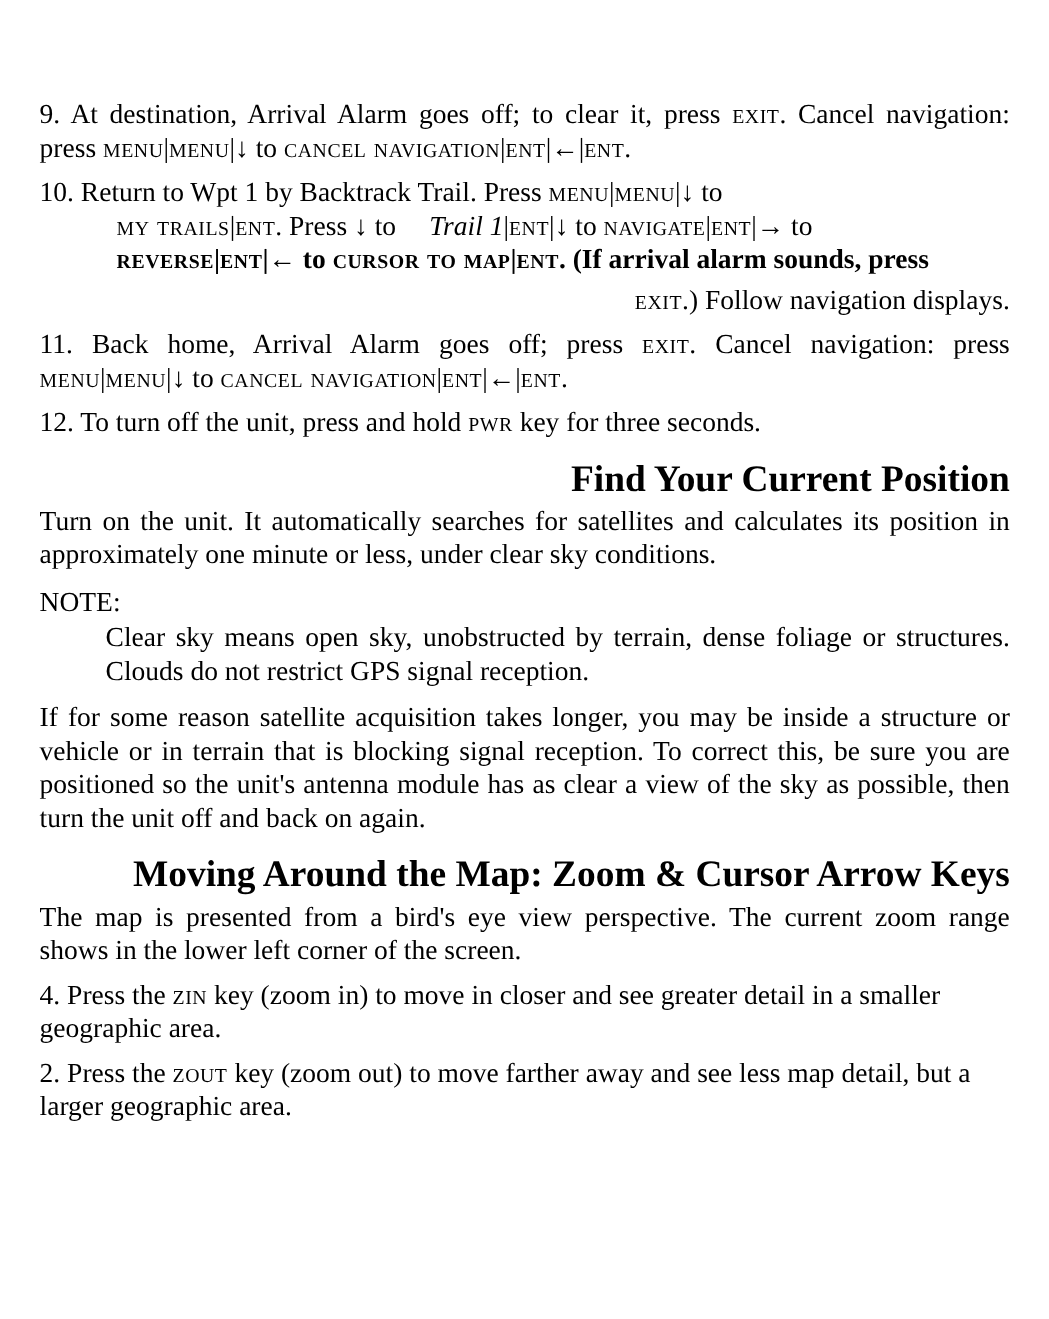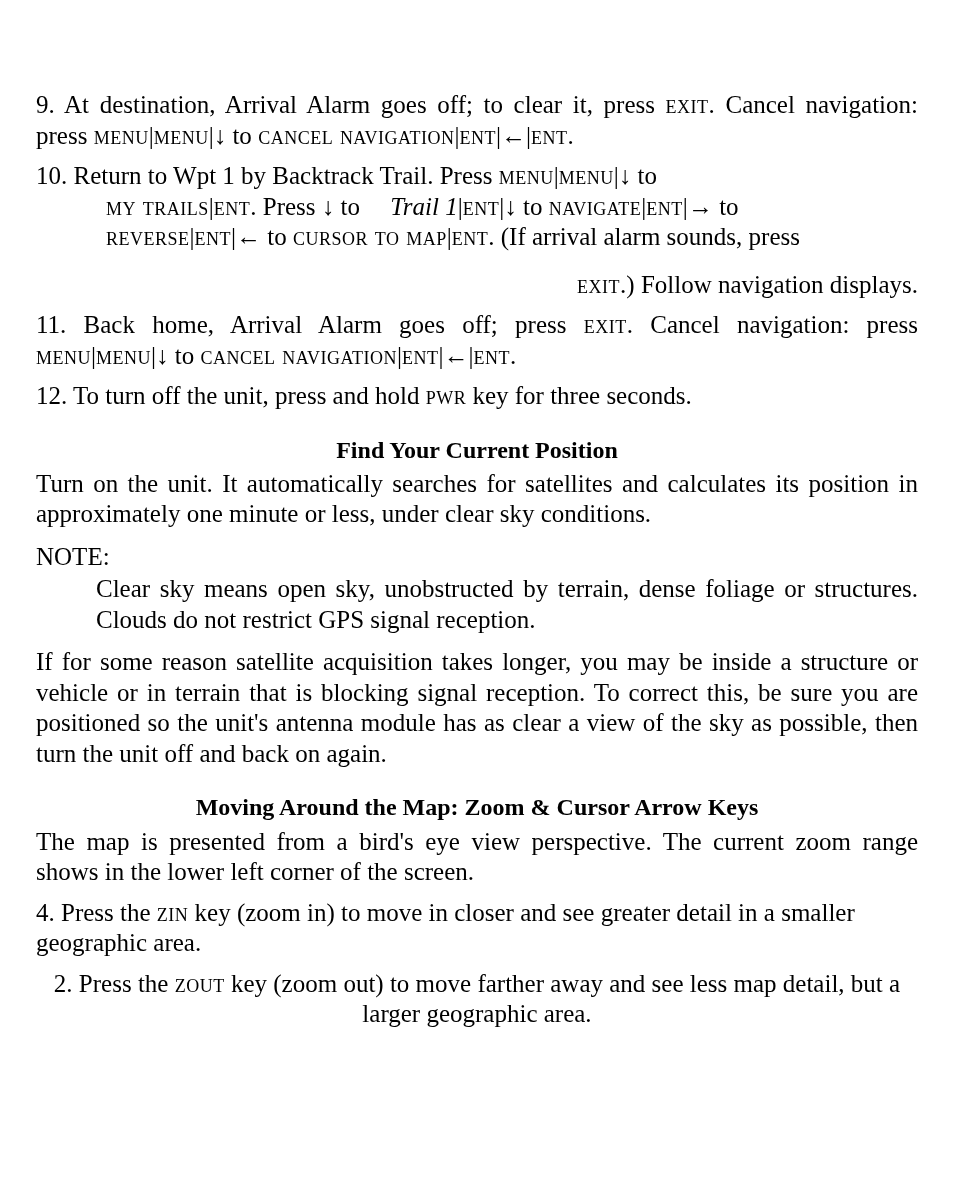--- a/index.html
+++ b/index.html
@@ -30,23 +30,23 @@
     padding-left: 70px;
   }
   .smallcaps {
     font-variant: small-caps;
     letter-spacing: 0.5px;
   }
   .italic { font-style: italic; margin-left: 24px; }
   h2.section {
     font-family: "Century Schoolbook", Georgia, serif;
     font-weight: bold;
-    font-size: 24px;
-    margin: 24px 0 4px 0;
-    text-align: center;
+    font-size: 34px;
+    margin: 14px 0 4px 0;
+    text-align: right;
   }
   .note-label {
     font-weight: normal;
     margin: 12px 0 2px 0;
   }
   .note-body {
     margin: 0 0 12px 60px;
     text-align: justify;
   }
   
@@ -58,21 +58,21 @@
 <span>9. At destination, Arrival Alarm goes off; to clear it, press </span><span class="smallcaps">exit</span><span>. Cancel navigation: press </span><span class="smallcaps">menu</span><span>|</span><span class="smallcaps">menu</span><span>|</span><span>↓</span><span> to </span><span class="smallcaps">cancel navigation</span><span>|</span><span class="smallcaps">ent</span><span>|</span><span>←</span><span>|</span><span class="smallcaps">ent</span><span>.</span>
 </p>
 
 <div>
 <p class="para hang" style="margin-bottom:0;">
 <span>10. Return to Wpt 1 by Backtrack Trail. Press </span><span class="smallcaps">menu</span><span>|</span><span class="smallcaps">menu</span><span>|</span><span>↓</span><span> to </span>
 </p>
 <p class="para indent" style="margin-bottom:0;">
 <span class="smallcaps">my trails</span><span>|</span><span class="smallcaps">ent</span><span>. Press </span><span>↓</span><span> to </span><span class="italic">Trail 1</span><span>|</span><span class="smallcaps">ent</span><span>|</span><span>↓</span><span> to </span><span class="smallcaps">navigate</span><span>|</span><span class="smallcaps">ent</span><span>|</span><span>→</span><span> to </span>
 </p>
-<p class="para indent" style="margin-bottom:17px;">
+<p class="para indent" style="margin-bottom:6px;font-weight:bold;">
 <span class="smallcaps">reverse</span><span>|</span><span class="smallcaps">ent</span><span>|</span><span>←</span><span> to </span><span class="smallcaps">cursor to map</span><span>|</span><span class="smallcaps">ent</span><span>. (If arrival alarm sounds, press </span>
 </p>
 <p class="para indent" style="text-align:right;">
 <span class="smallcaps">exit</span><span>.) Follow navigation displays.</span>
 </p>
 </div>
 
 <p class="para hang">
 <span>11. Back home, Arrival Alarm goes off; press </span><span class="smallcaps">exit</span><span>. Cancel navigation: press </span><span class="smallcaps">menu</span><span>|</span><span class="smallcaps">menu</span><span>|</span><span>↓</span><span> to </span><span class="smallcaps">cancel navigation</span><span>|</span><span class="smallcaps">ent</span><span>|</span><span>←</span><span>|</span><span class="smallcaps">ent</span><span>.</span>
 </p>
@@ -89,15 +89,15 @@
 
 <p class="para">If for some reason satellite acquisition takes longer, you may be inside a structure or vehicle or in terrain that is blocking signal reception. To correct this, be sure you are positioned so the unit's antenna module has as clear a view of the sky as possible, then turn the unit off and back on again.</p>
 
 <h2 class="section">Moving Around the Map: Zoom &amp; Cursor Arrow Keys</h2>
 <p class="para">The map is presented from a bird's eye view perspective. The current zoom range shows in the lower left corner of the screen.</p>
 
 <p class="para" style="text-align:left;">
 <span>4. Press the </span><span class="smallcaps">zin</span><span> key (zoom in) to move in closer and see greater detail in a smaller geographic area.</span>
 </p>
 
-<p class="para" style="text-align:center;">
+<p class="para" style="text-align:left;">
 <span>2. Press the </span><span class="smallcaps">zout</span><span> key (zoom out) to move farther away and see less map detail, but a larger geographic area.</span>
 </p>
 
 </body></html>

